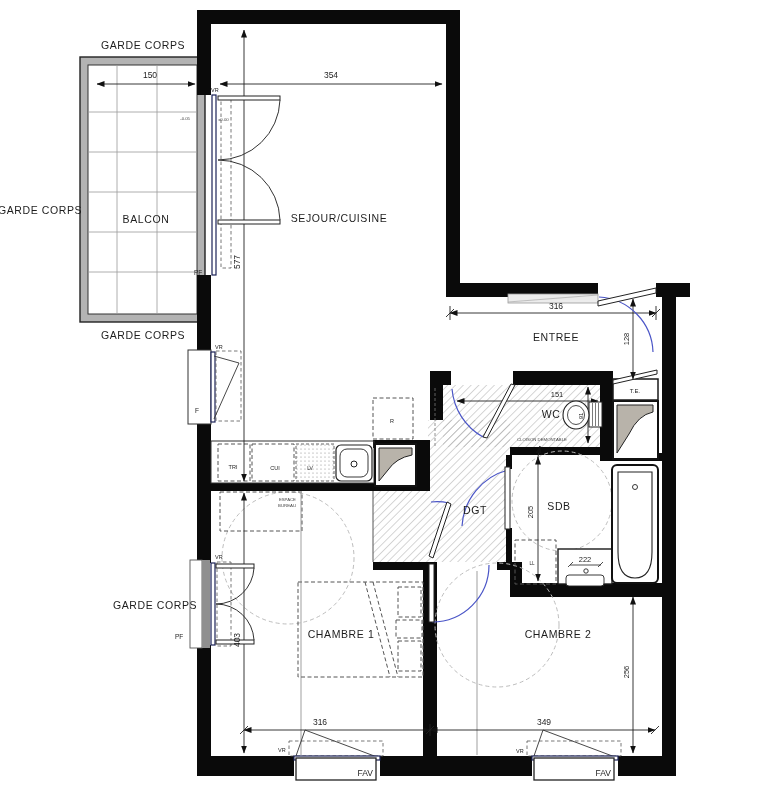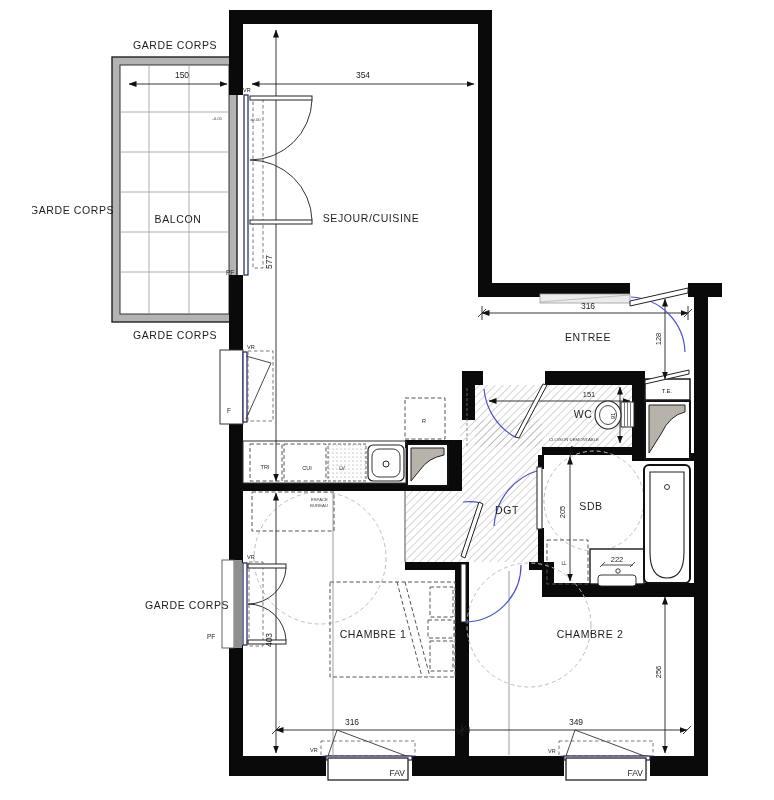--- a/index.html
+++ b/index.html
@@ -1,16 +1,16 @@
 <!DOCTYPE html>
 <html><head>
 <meta charset="utf-8">
 <style>
   html,body{margin:0;padding:0;background:#fff;}
-  .stage{width:664px;height:800px;position:relative;background:#fff;font-family:"Liberation Sans",sans-serif;margin-left:32px;}
+  .stage{width:664px;height:800px;position:relative;background:#fff;font-family:"Liberation Sans",sans-serif;}
   svg{display:block;}
   .w{fill:#0a0a0a;stroke:none;}
   .thinw{stroke:#333;stroke-width:1;fill:none;}
   .dash{fill:none;stroke:#555;stroke-width:1;stroke-dasharray:4 2.5;}
   .circ{fill:none;stroke:#bdbdbd;stroke-width:1;stroke-dasharray:4 3;}
   .dim{stroke:#222;stroke-width:0.9;fill:none;}
   .leaf{fill:#fff;stroke:#222;stroke-width:1;}
   .glz{fill:#fff;stroke:#1c2257;stroke-width:1.2;}
   text{font-family:"Liberation Sans",sans-serif;fill:#1d1d1d;text-anchor:middle;}
   .room{font-size:10.5px;letter-spacing:0.6px;}

